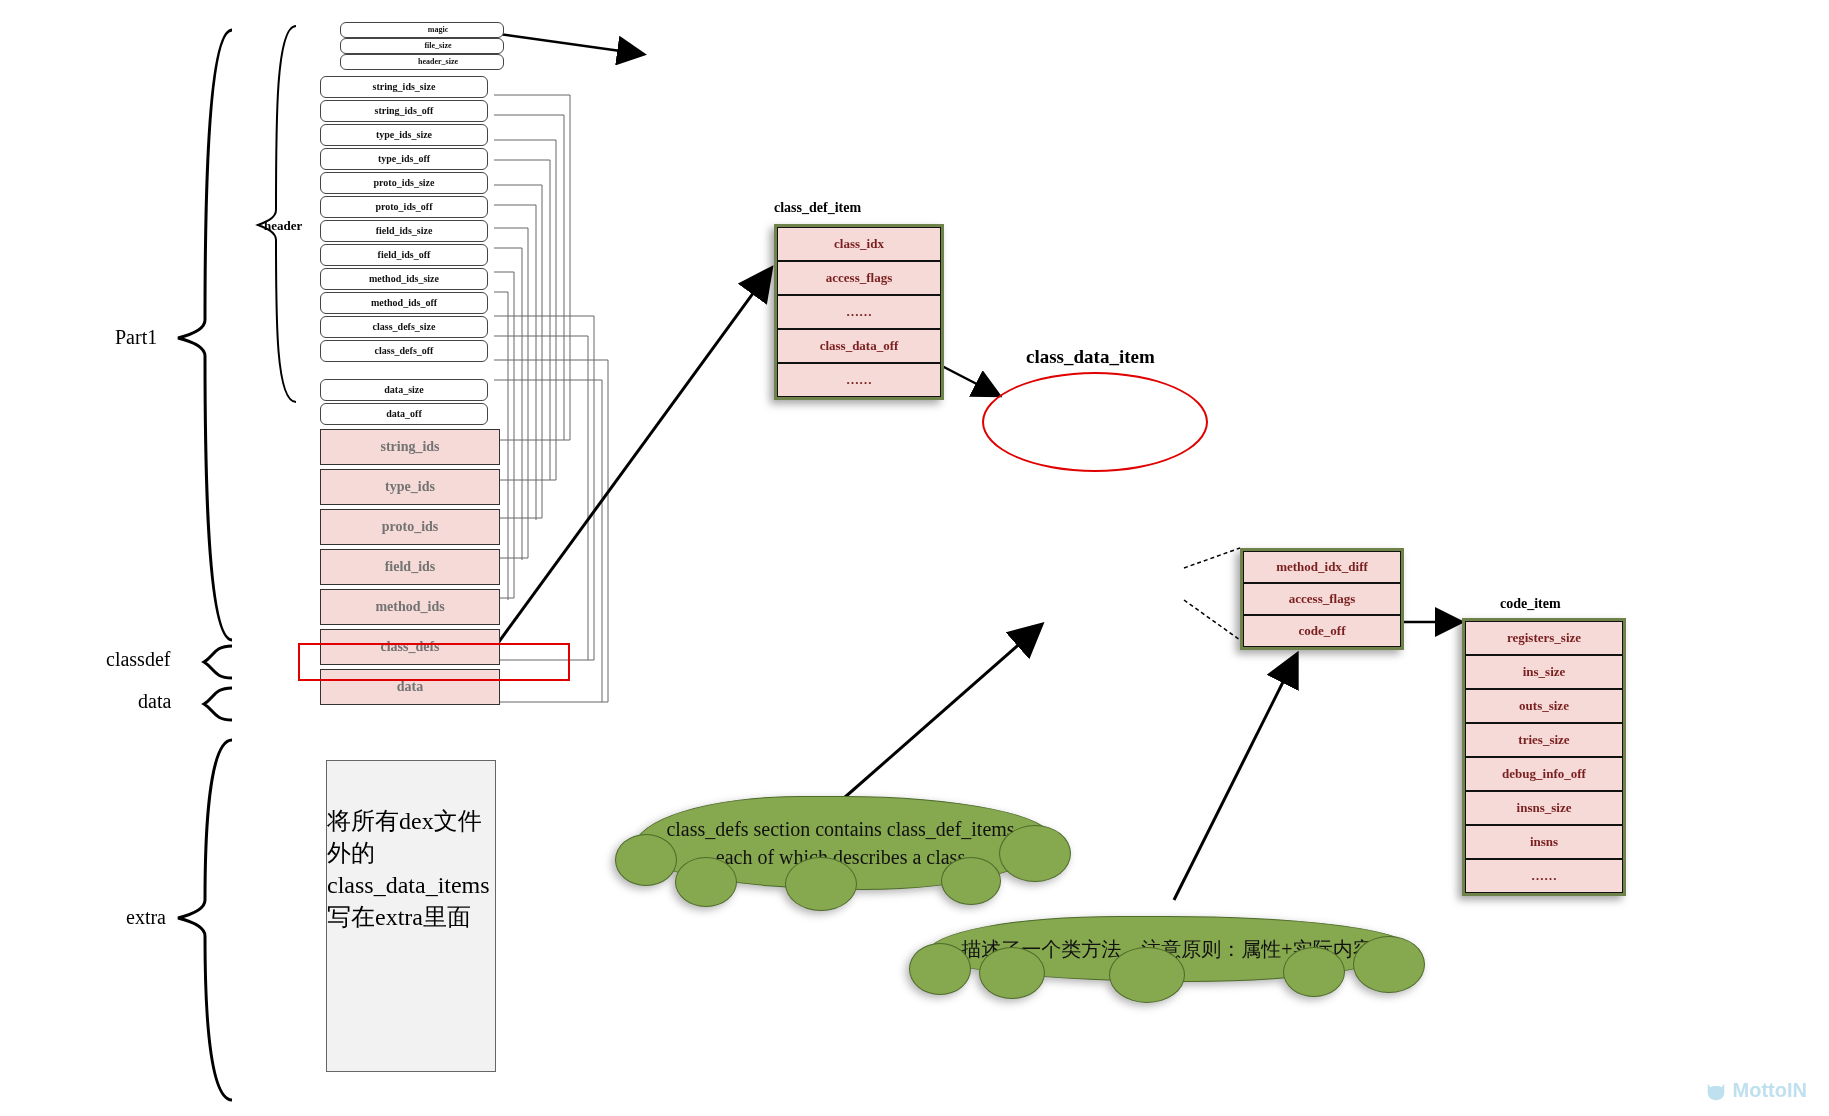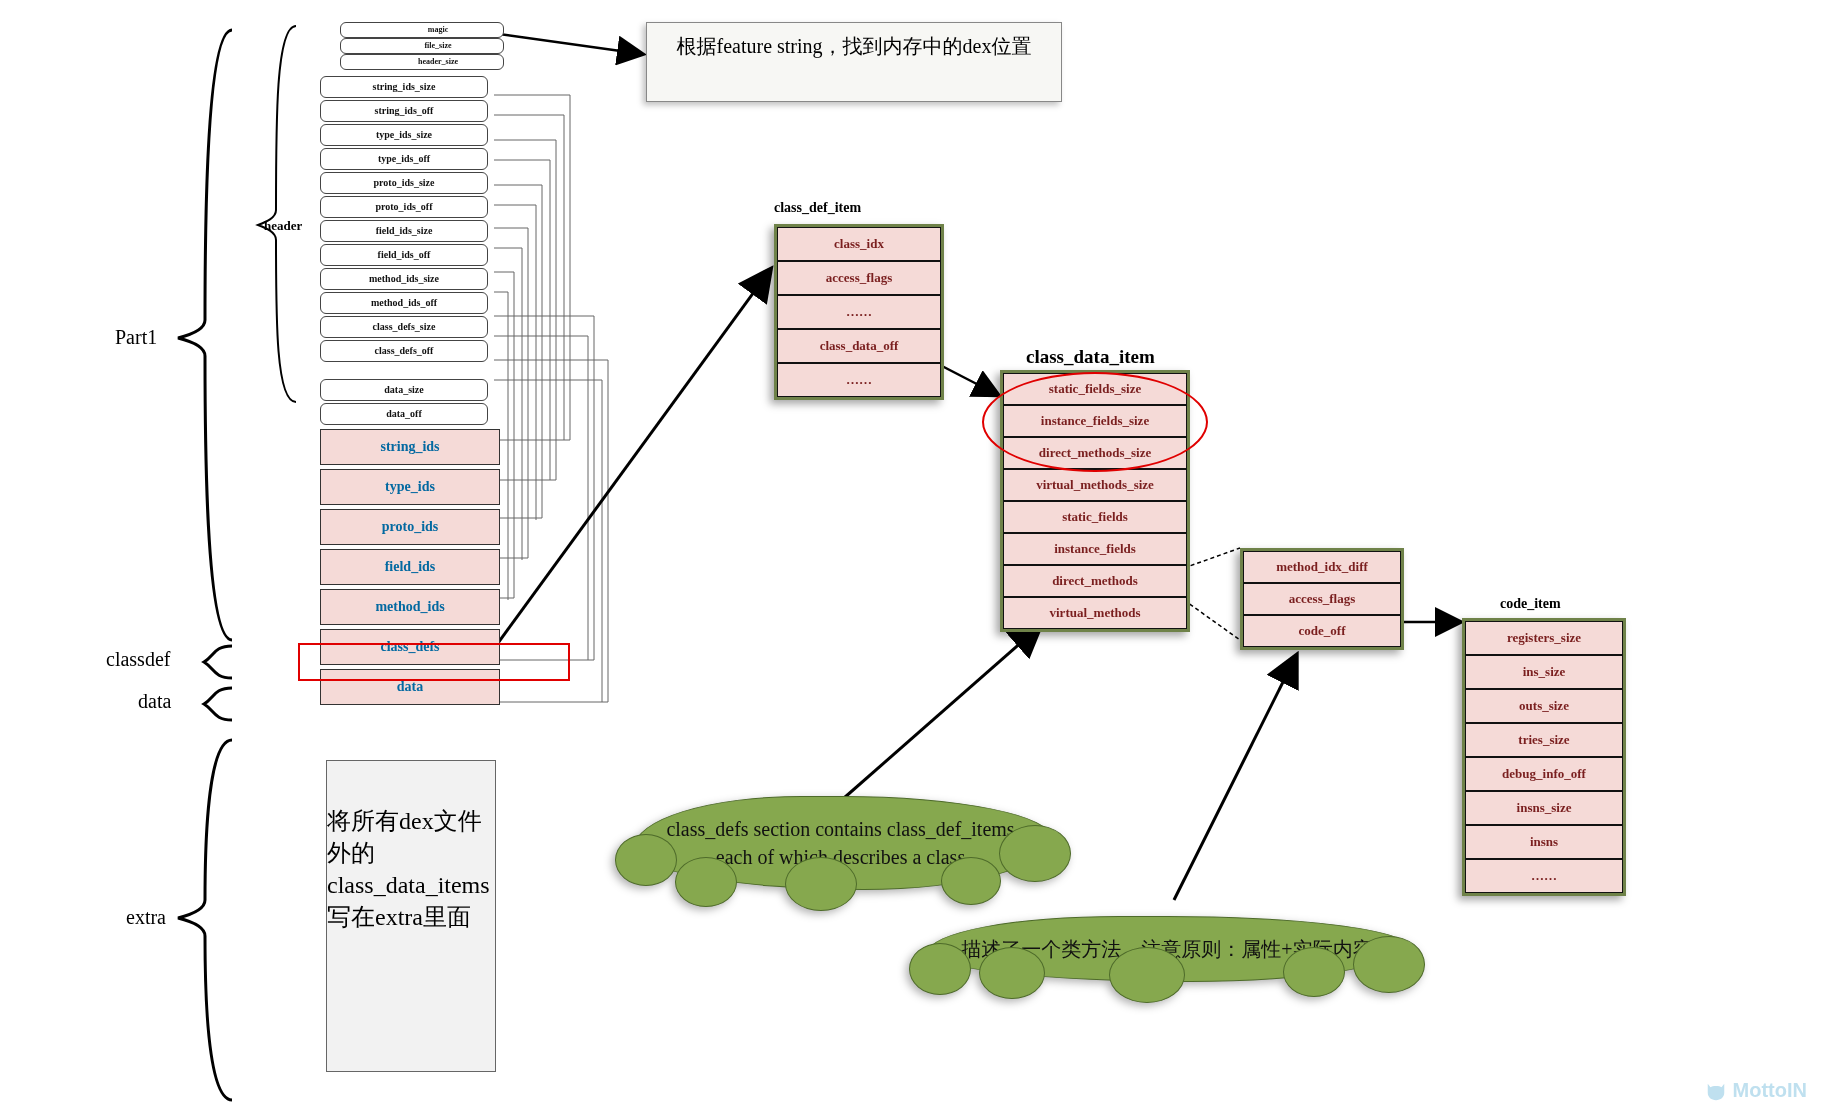--- a/index.html
+++ b/index.html
@@ -41,21 +41,21 @@
   
   .pink-row {
     width: 178px;
     height: 34px;
     background: #f5dad7;
     border: 1px solid #333;
     font-size: 14px;
     font-weight: bold;
     text-align: center;
     line-height: 34px;
-    color: #0369a1;
+    color: #737373;
     margin-top: 4px;
   }
 
   
   #extra-box {
     width: 168px;
     height: 266px;
     background: #f2f2f2;
     border: 1px solid #666;
     font-size: 24px;
@@ -231,44 +231,31 @@
       <div class="pink-row">field_ids</div>
       <div class="pink-row">method_ids</div>
       <div class="pink-row">class_defs</div>
       <div class="pink-row">data</div>
     </div>
 
   <div id="extra-box" class="abs" style="left:326px; top:760px;">
     <span>将所有dex文件外的class_data_items写在extra里面</span>
   </div>
 
-  <div id="callout-top" class="abs" style="left:646px; top:22px;">
-    <span>根据feature string，找到内存中的dex位置</span>
-  </div>
 
   <div class="abs" style="left:774px; top:200px; font-size:14px; font-weight:bold;">class_def_item</div>
   <div id="tbl-cdi" class="abs tbl" style="left:774px; top:224px; width:164px;">
       <div class="cell" style="height: 32px; line-height: 32px;">class_idx</div>
       <div class="cell" style="height: 32px; line-height: 32px;">access_flags</div>
       <div class="cell" style="height: 32px; line-height: 32px;">……</div>
       <div class="cell" style="height: 32px; line-height: 32px;">class_data_off</div>
       <div class="cell" style="height: 32px; line-height: 32px;">……</div>
     </div>
 
   <div class="abs" style="left:1026px; top:346px; font-size:19px; font-weight:bold;">class_data_item</div>
-  <div id="tbl-cdati" class="abs tbl" style="left:1000px; top:370px; width:184px;">
-      <div class="cell" style="height: 30px; line-height: 30px;">static_fields_size</div>
-      <div class="cell" style="height: 30px; line-height: 30px;">instance_fields_size</div>
-      <div class="cell" style="height: 30px; line-height: 30px;">direct_methods_size</div>
-      <div class="cell" style="height: 30px; line-height: 30px;">virtual_methods_size</div>
-      <div class="cell" style="height: 30px; line-height: 30px;">static_fields</div>
-      <div class="cell" style="height: 30px; line-height: 30px;">instance_fields</div>
-      <div class="cell" style="height: 30px; line-height: 30px;">direct_methods</div>
-      <div class="cell" style="height: 30px; line-height: 30px;">virtual_methods</div>
-    </div>
 
   <div class="abs" style="left:1250px; top:526px; font-size:14px; font-weight:bold;margin-top:46px;">encoded_method</div>
   <div id="tbl-em" class="abs tbl" style="left:1240px; top:548px; width:158px;">
       <div class="cell" style="height: 30px; line-height: 30px;">method_idx_diff</div>
       <div class="cell" style="height: 30px; line-height: 30px;">access_flags</div>
       <div class="cell" style="height: 30px; line-height: 30px;">code_off</div>
     </div>
 
   <div class="abs" style="left:1500px; top:596px; font-size:14px; font-weight:bold;">code_item</div>
   <div id="tbl-ci" class="abs tbl" style="left:1462px; top:618px; width:158px;">

